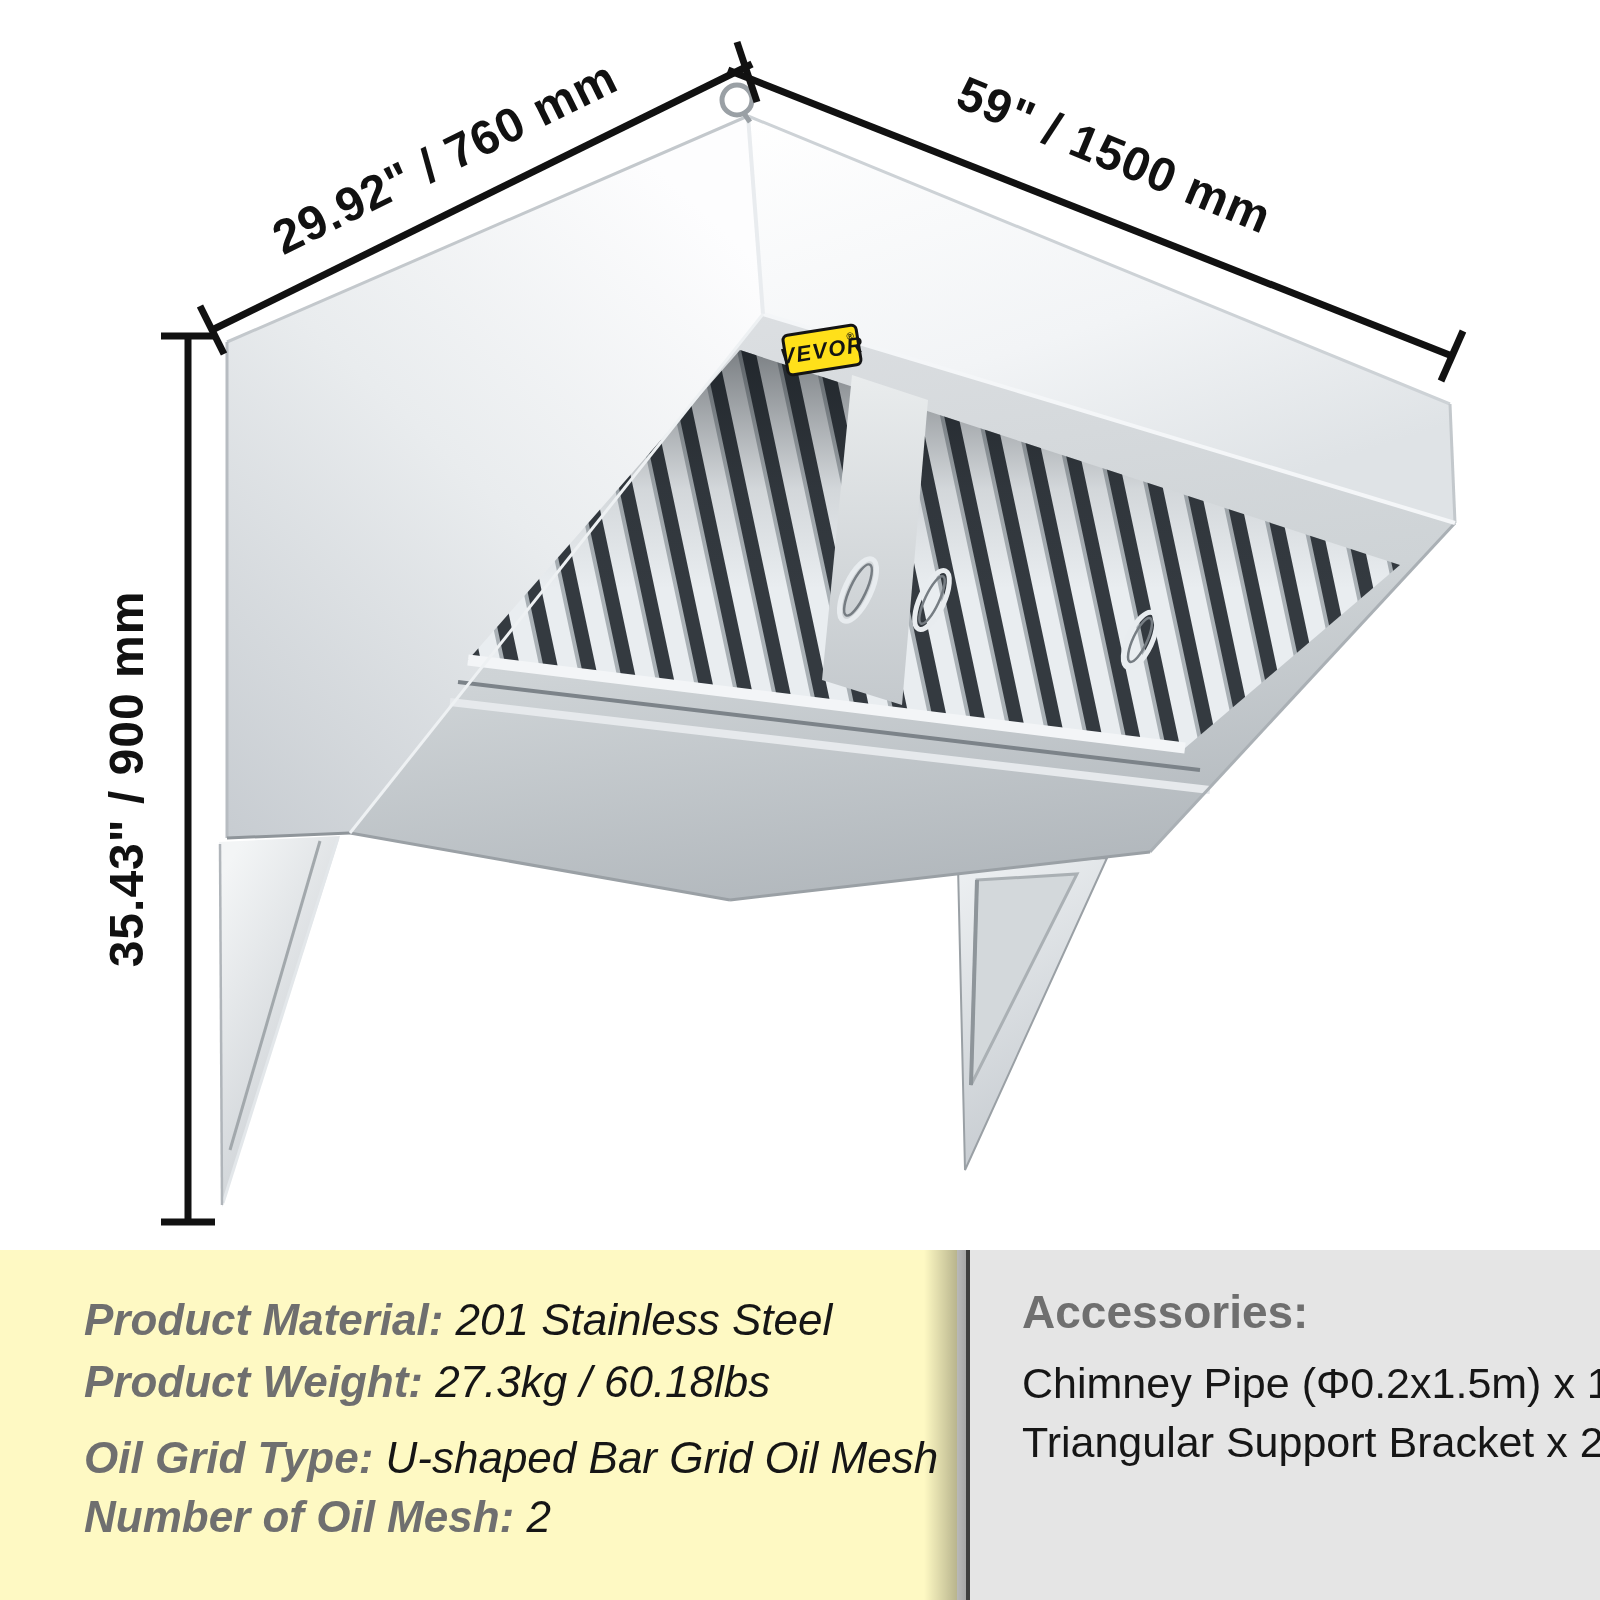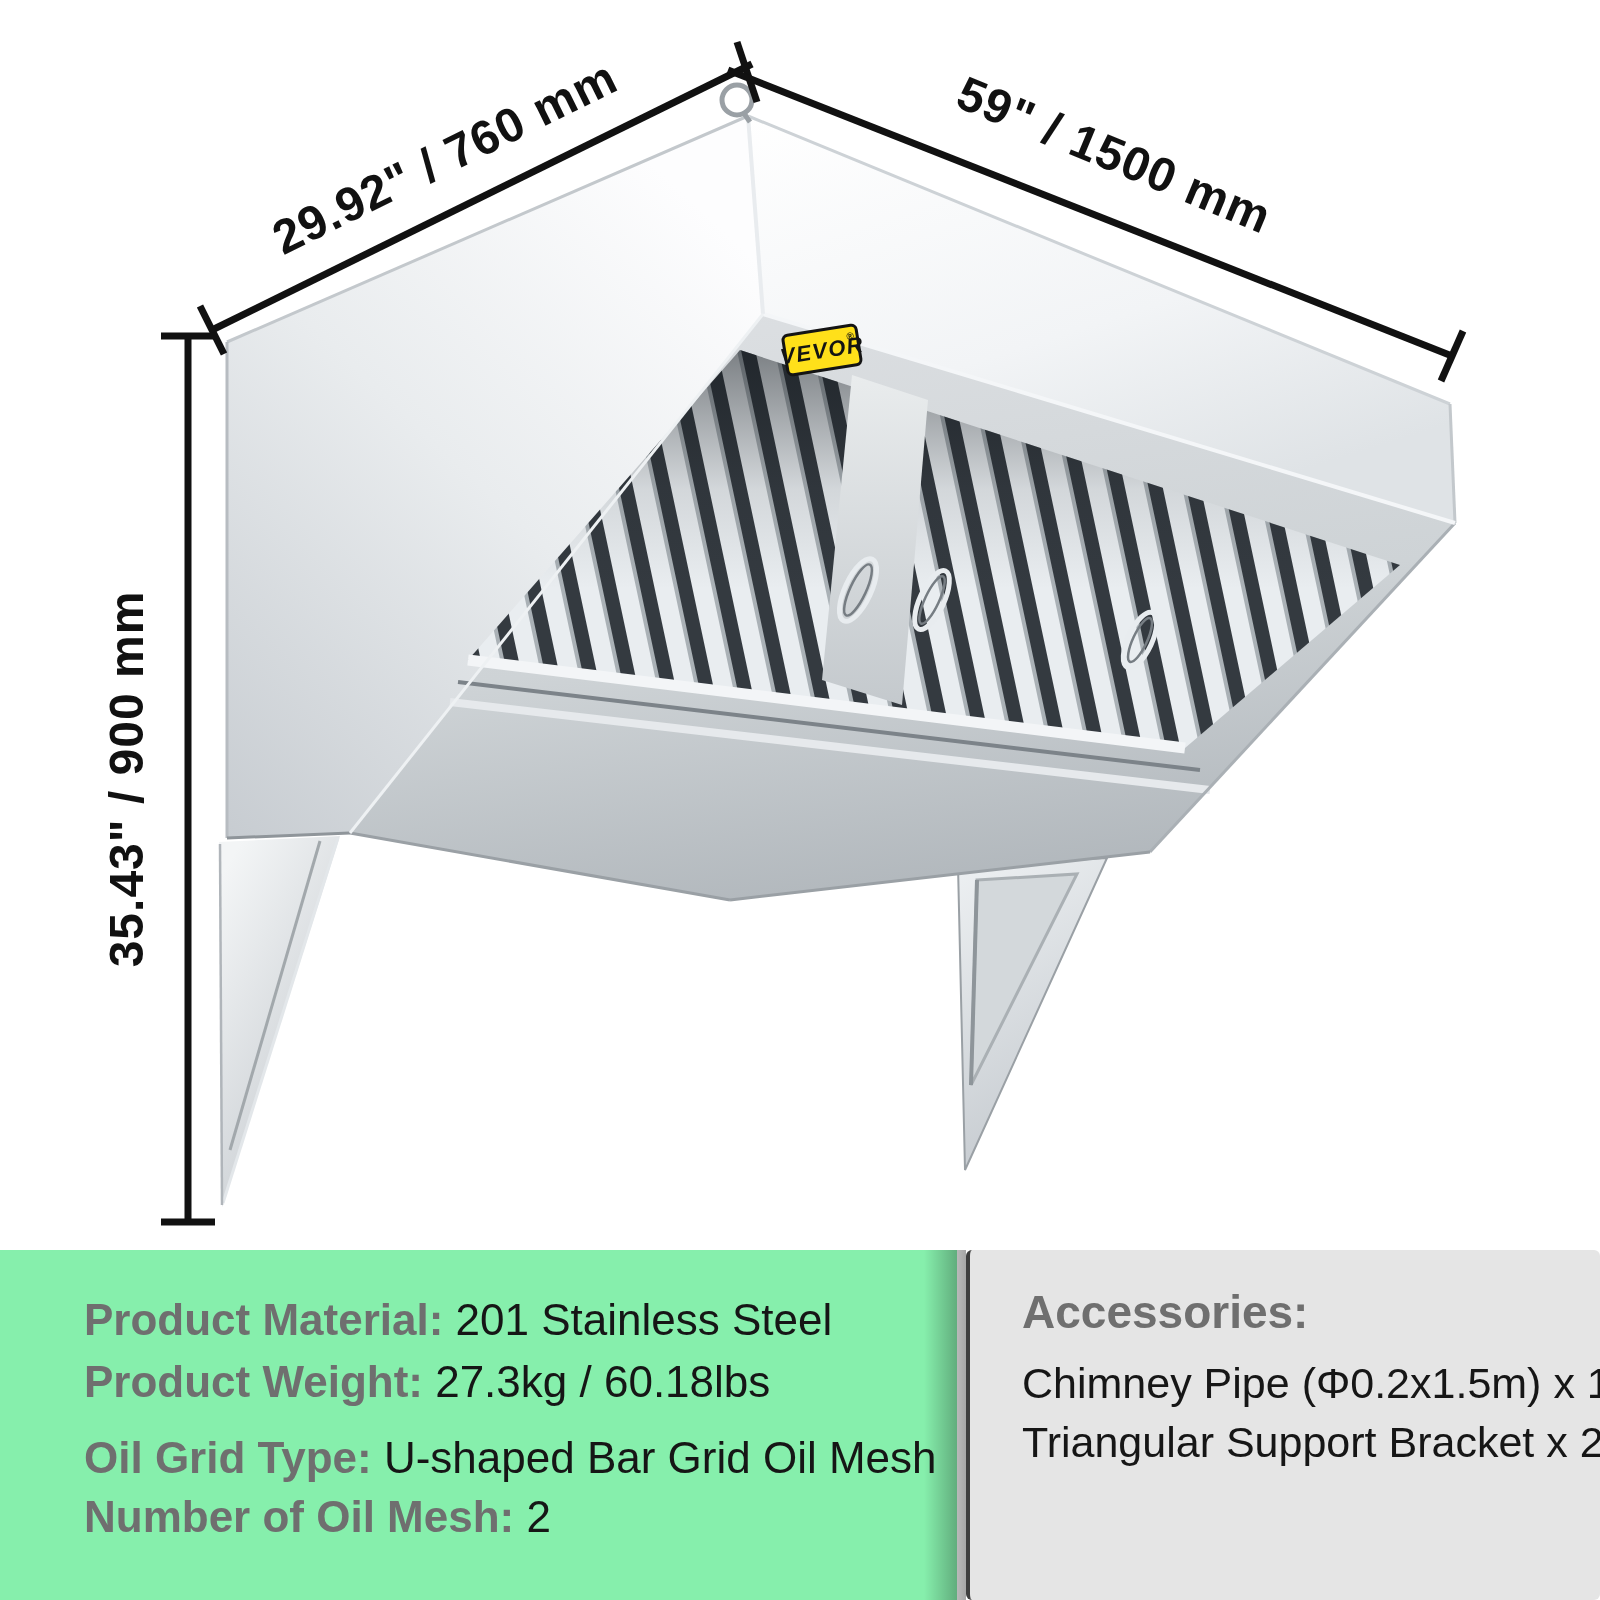--- a/index.html
+++ b/index.html
@@ -5,22 +5,22 @@
   html,body{margin:0;padding:0;background:#ffffff;}
   .stage{
     position:relative;width:1600px;height:1600px;background:#ffffff;
     overflow:hidden;font-family:"Liberation Sans",sans-serif;
   }
   svg.illustration{position:absolute;left:0;top:0;width:1600px;height:1600px;}
   svg text.dim{font-family:"Liberation Sans",sans-serif;font-size:48px;font-weight:bold;fill:#111111;letter-spacing:1px;}
   svg text.brand{font-family:"Liberation Sans",sans-serif;font-size:22px;font-weight:bold;font-style:italic;fill:#141414;letter-spacing:1.5px;}
   svg text.brand-reg{font-family:"Liberation Sans",sans-serif;font-size:10px;font-weight:bold;fill:#141414;}
   .panel{position:absolute;top:1250px;height:350px;}
-  .panel-left{left:0;width:957px;background:#86efac;}
-  .panel-right{left:966px;width:634px;background:#e5e5e5;border-left:4px solid #3e3e3e;box-sizing:border-box;border-radius:6px;}
+  .panel-left{left:0;width:957px;background:#fef9c3;font-style:italic;}
+  .panel-right{left:966px;width:634px;background:#e5e5e5;border-left:4px solid #3e3e3e;box-sizing:border-box;}
   .panel-shadow{position:absolute;top:1250px;left:924px;width:42px;height:350px;
     background:linear-gradient(to right, rgba(0,0,0,0), rgba(0,0,0,0.35));}
   .spec-row{position:absolute;left:84px;white-space:nowrap;transform:translateY(-50%);font-size:44px;}
   .spec-row .spec-label{font-weight:bold;color:#6f6f6f;}
   .spec-row .spec-value{color:#161616;}
   .acc-row{position:absolute;left:52px;white-space:nowrap;transform:translateY(-50%);}
   .acc-title{font-size:46px;font-weight:bold;color:#6f6f6f;}
   .acc-item{font-size:43px;color:#161616;}
 </style>
 </head>

